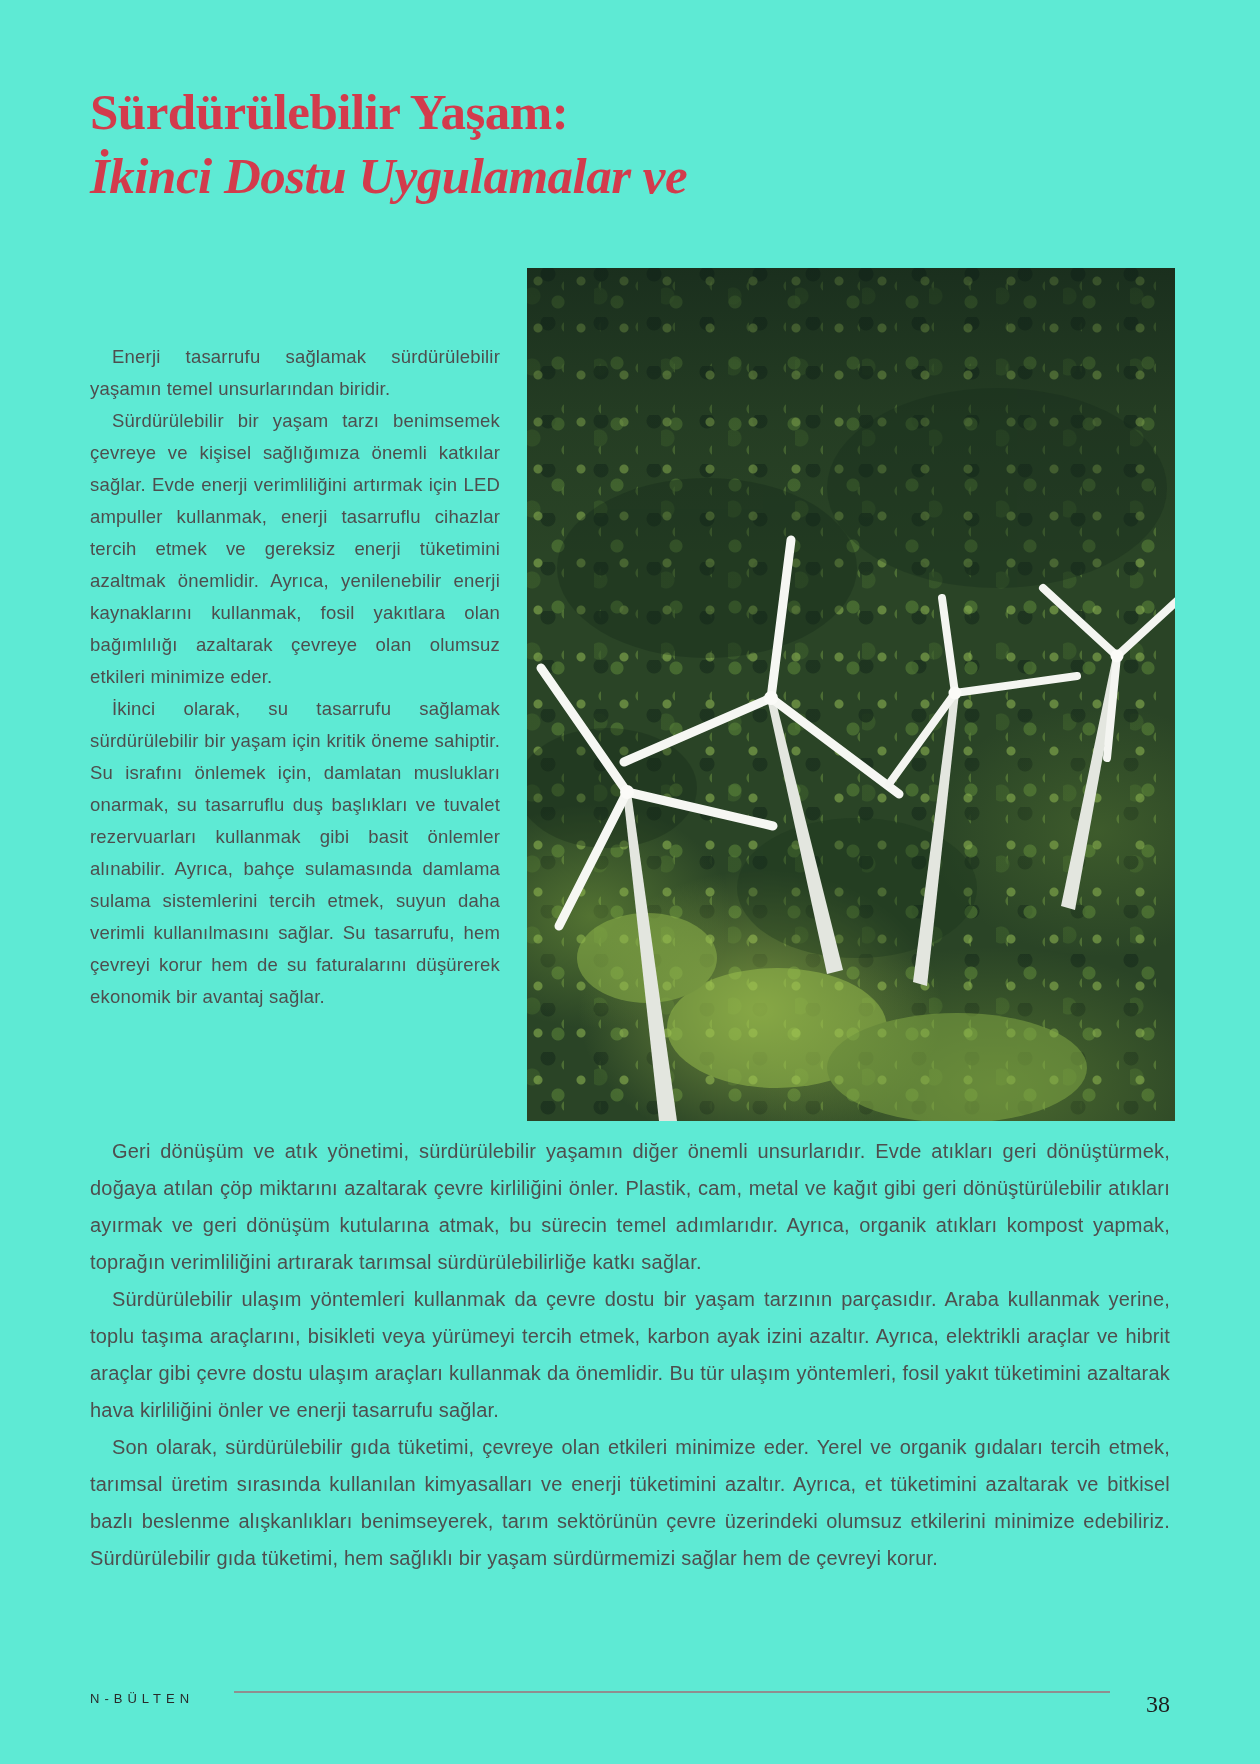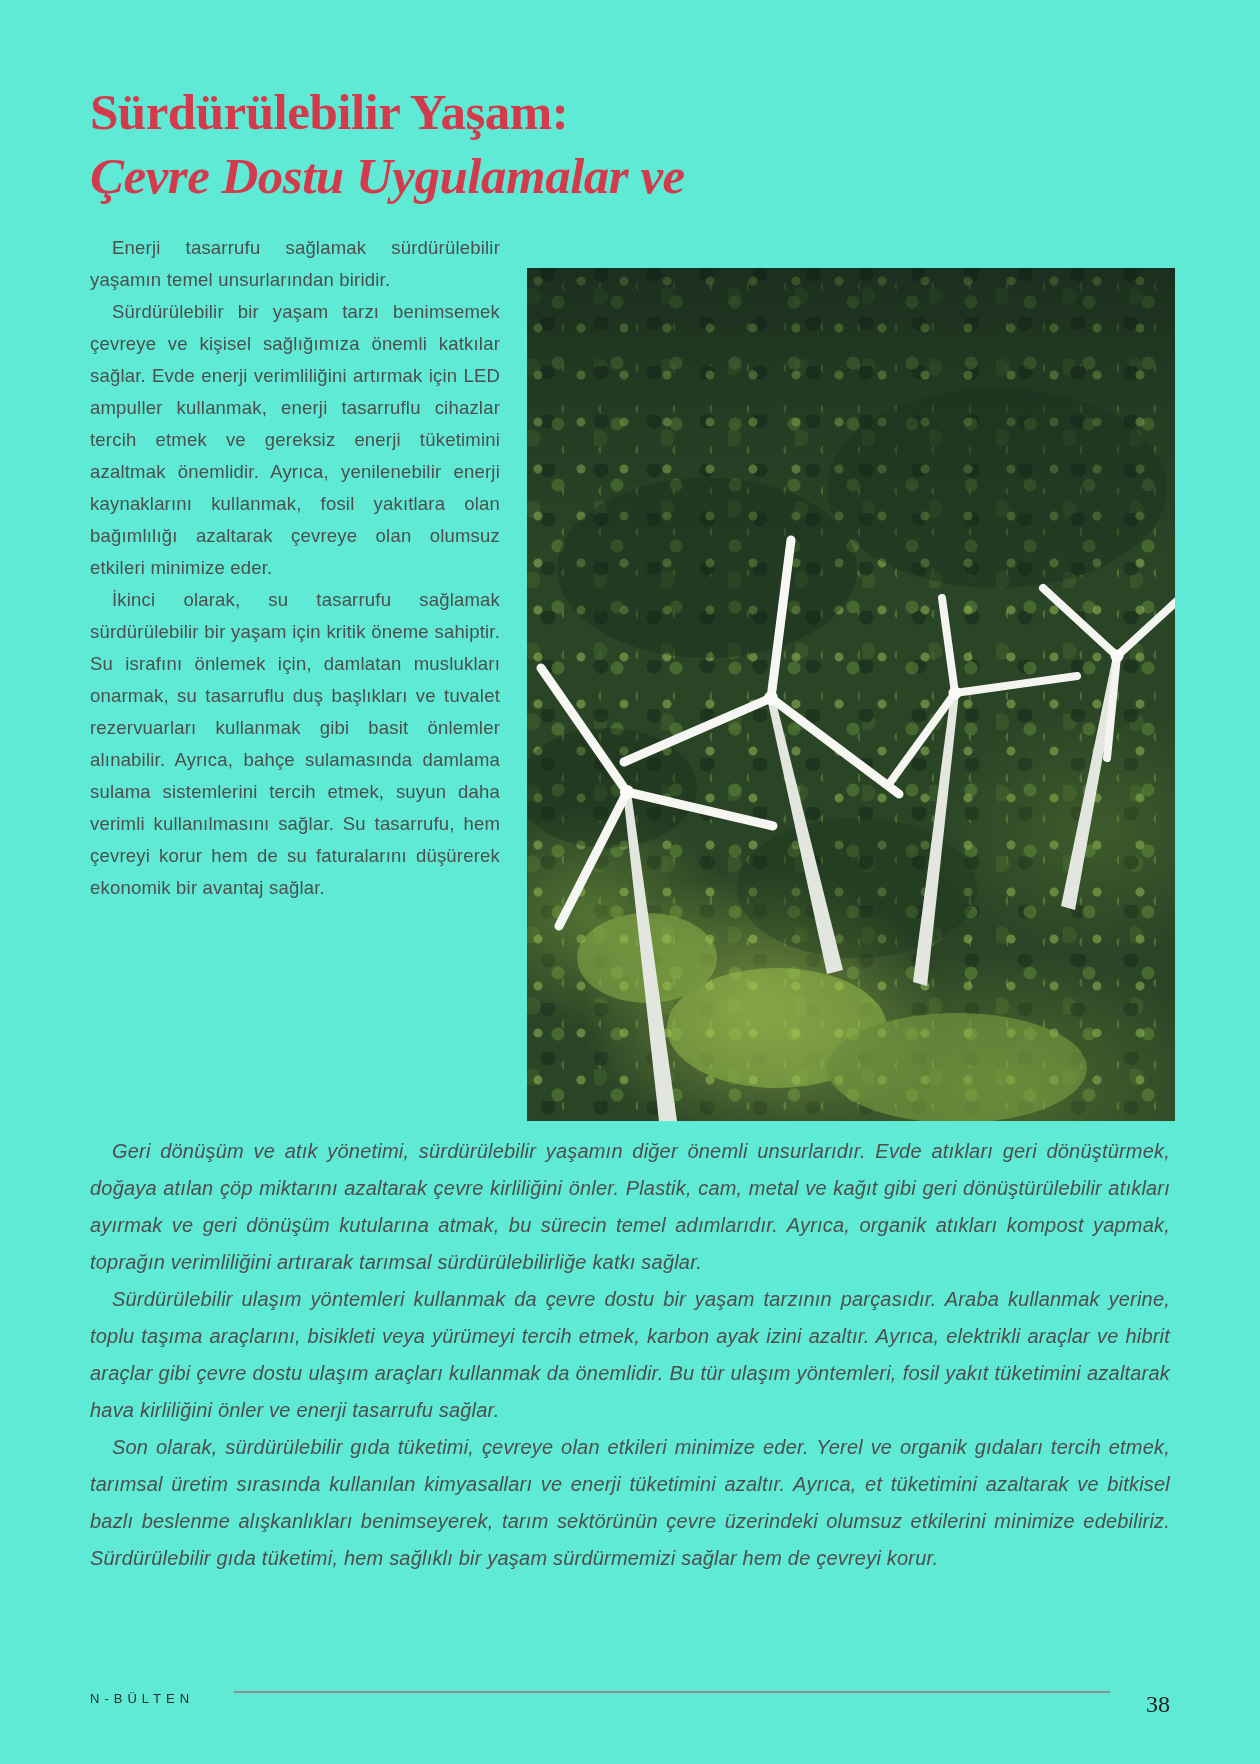--- a/index.html
+++ b/index.html
@@ -8,21 +8,21 @@
     width:1260px; height:1764px; margin:0 auto; background:#5eead4;
     position:relative; display:flex; flex-direction:column;
     padding:80px 90px 46px 90px; overflow:hidden;
     font-family:"Liberation Sans", sans-serif;
   }
   
   .headline { color:#d33b4c; font-family:"Liberation Serif", serif; margin-bottom:24px; }
   .headline .t-upright { display:block; font-weight:700; font-style:normal; font-size:51px; line-height:64px; letter-spacing:-0.5px; }
   .headline .t-italic  { display:block; font-weight:700; font-style:italic; font-size:51px; line-height:64px; letter-spacing:-0.5px; }
   
-  .cols { display:flex; gap:27px; align-items:flex-start; }
+  .cols { display:flex; gap:27px; align-items:center; }
   .col-text { width:410px; flex:0 0 410px; }
   .col-text p {
     font-size:18.5px; line-height:32px; color:#4e4e4e; letter-spacing:0.2px;
     text-align:justify; text-indent:22px;
   }
   
   .photo {
     width:648px; height:853px; flex:0 0 648px; margin-top:36px;
     position:relative; overflow:hidden;
     background-color:#2a4426;
@@ -34,39 +34,39 @@
       radial-gradient(ellipse 240px 180px at 88% 66%, rgba(120,160,60,.25), rgba(120,160,60,0) 70%),
       radial-gradient(circle at 11px 13px, rgba(146,186,84,.55) 0 4px, rgba(0,0,0,0) 5px),
       radial-gradient(circle at 31px 34px, rgba(88,130,56,.60) 0 6px, rgba(0,0,0,0) 7px),
       radial-gradient(circle at 21px 6px,  rgba(28,50,30,.85) 0 7px, rgba(0,0,0,0) 8px),
       radial-gradient(circle at 5px 28px,  rgba(58,92,44,.70) 0 8px, rgba(0,0,0,0) 9px),
       radial-gradient(circle at 40px 18px, rgba(110,150,66,.50) 0 5px, rgba(0,0,0,0) 6px);
     background-size:auto,auto,auto,auto,auto, 43px 47px, 59px 61px, 53px 49px, 67px 71px, 37px 41px;
   }
   .photo svg { position:absolute; inset:0; }
   
-  .full-text { margin-top:12px;font-style:italic; }
+  .full-text { margin-top:12px; }
   .full-text p {
     font-size:20px; line-height:37px; color:#4e4e4e; letter-spacing:0.2px;
     text-align:justify; text-indent:22px;
   }
   
   .footer { margin-top:auto; display:flex; align-items:flex-start; }
   .brand { font-size:13px; letter-spacing:5px; color:#2a2a2a; font-weight:400; }
   .rule { flex:1; height:2px; background:#8f8f8f; margin:0 36px 0 40px; }
   .pagenum { font-family:"Liberation Serif", serif; font-size:24px; color:#1e1e1e; }
 </style>
 </head>
 <body>
 
 <div class="page">
 
   <h1 class="headline">
     <span class="t-upright">Sürdürülebilir Yaşam:</span>
-    <span class="t-italic">Çevre Dostu Uygulamalar ve</span>
+    <span class="t-italic">İkinci Dostu Uygulamalar ve</span>
   </h1>
 
   <div class="cols">
     <div class="col-text">
       <p>Enerji tasarrufu sağlamak sürdürülebilir yaşamın temel unsurlarından biridir.</p>
       <p>Sürdürülebilir bir yaşam tarzı benimsemek çevreye ve kişisel sağlığımıza önemli katkılar sağlar. Evde enerji verimliliğini artırmak için LED ampuller kullanmak, enerji tasarruflu cihazlar tercih etmek ve gereksiz enerji tüketimini azaltmak önemlidir. Ayrıca, yenilenebilir enerji kaynaklarını kullanmak, fosil yakıtlara olan bağımlılığı azaltarak çevreye olan olumsuz etkileri minimize eder.</p>
       <p>İkinci olarak, su tasarrufu sağlamak sürdürülebilir bir yaşam için kritik öneme sahiptir. Su israfını önlemek için, damlatan muslukları onarmak, su tasarruflu duş başlıkları ve tuvalet rezervuarları kullanmak gibi basit önlemler alınabilir. Ayrıca, bahçe sulamasında damlama sulama sistemlerini tercih etmek, suyun daha verimli kullanılmasını sağlar. Su tasarrufu, hem çevreyi korur hem de su faturalarını düşürerek ekonomik bir avantaj sağlar.</p>
     </div>
 
     <figure class="photo" aria-label="Aerial view of four white wind turbines standing in a dense green pine forest">

